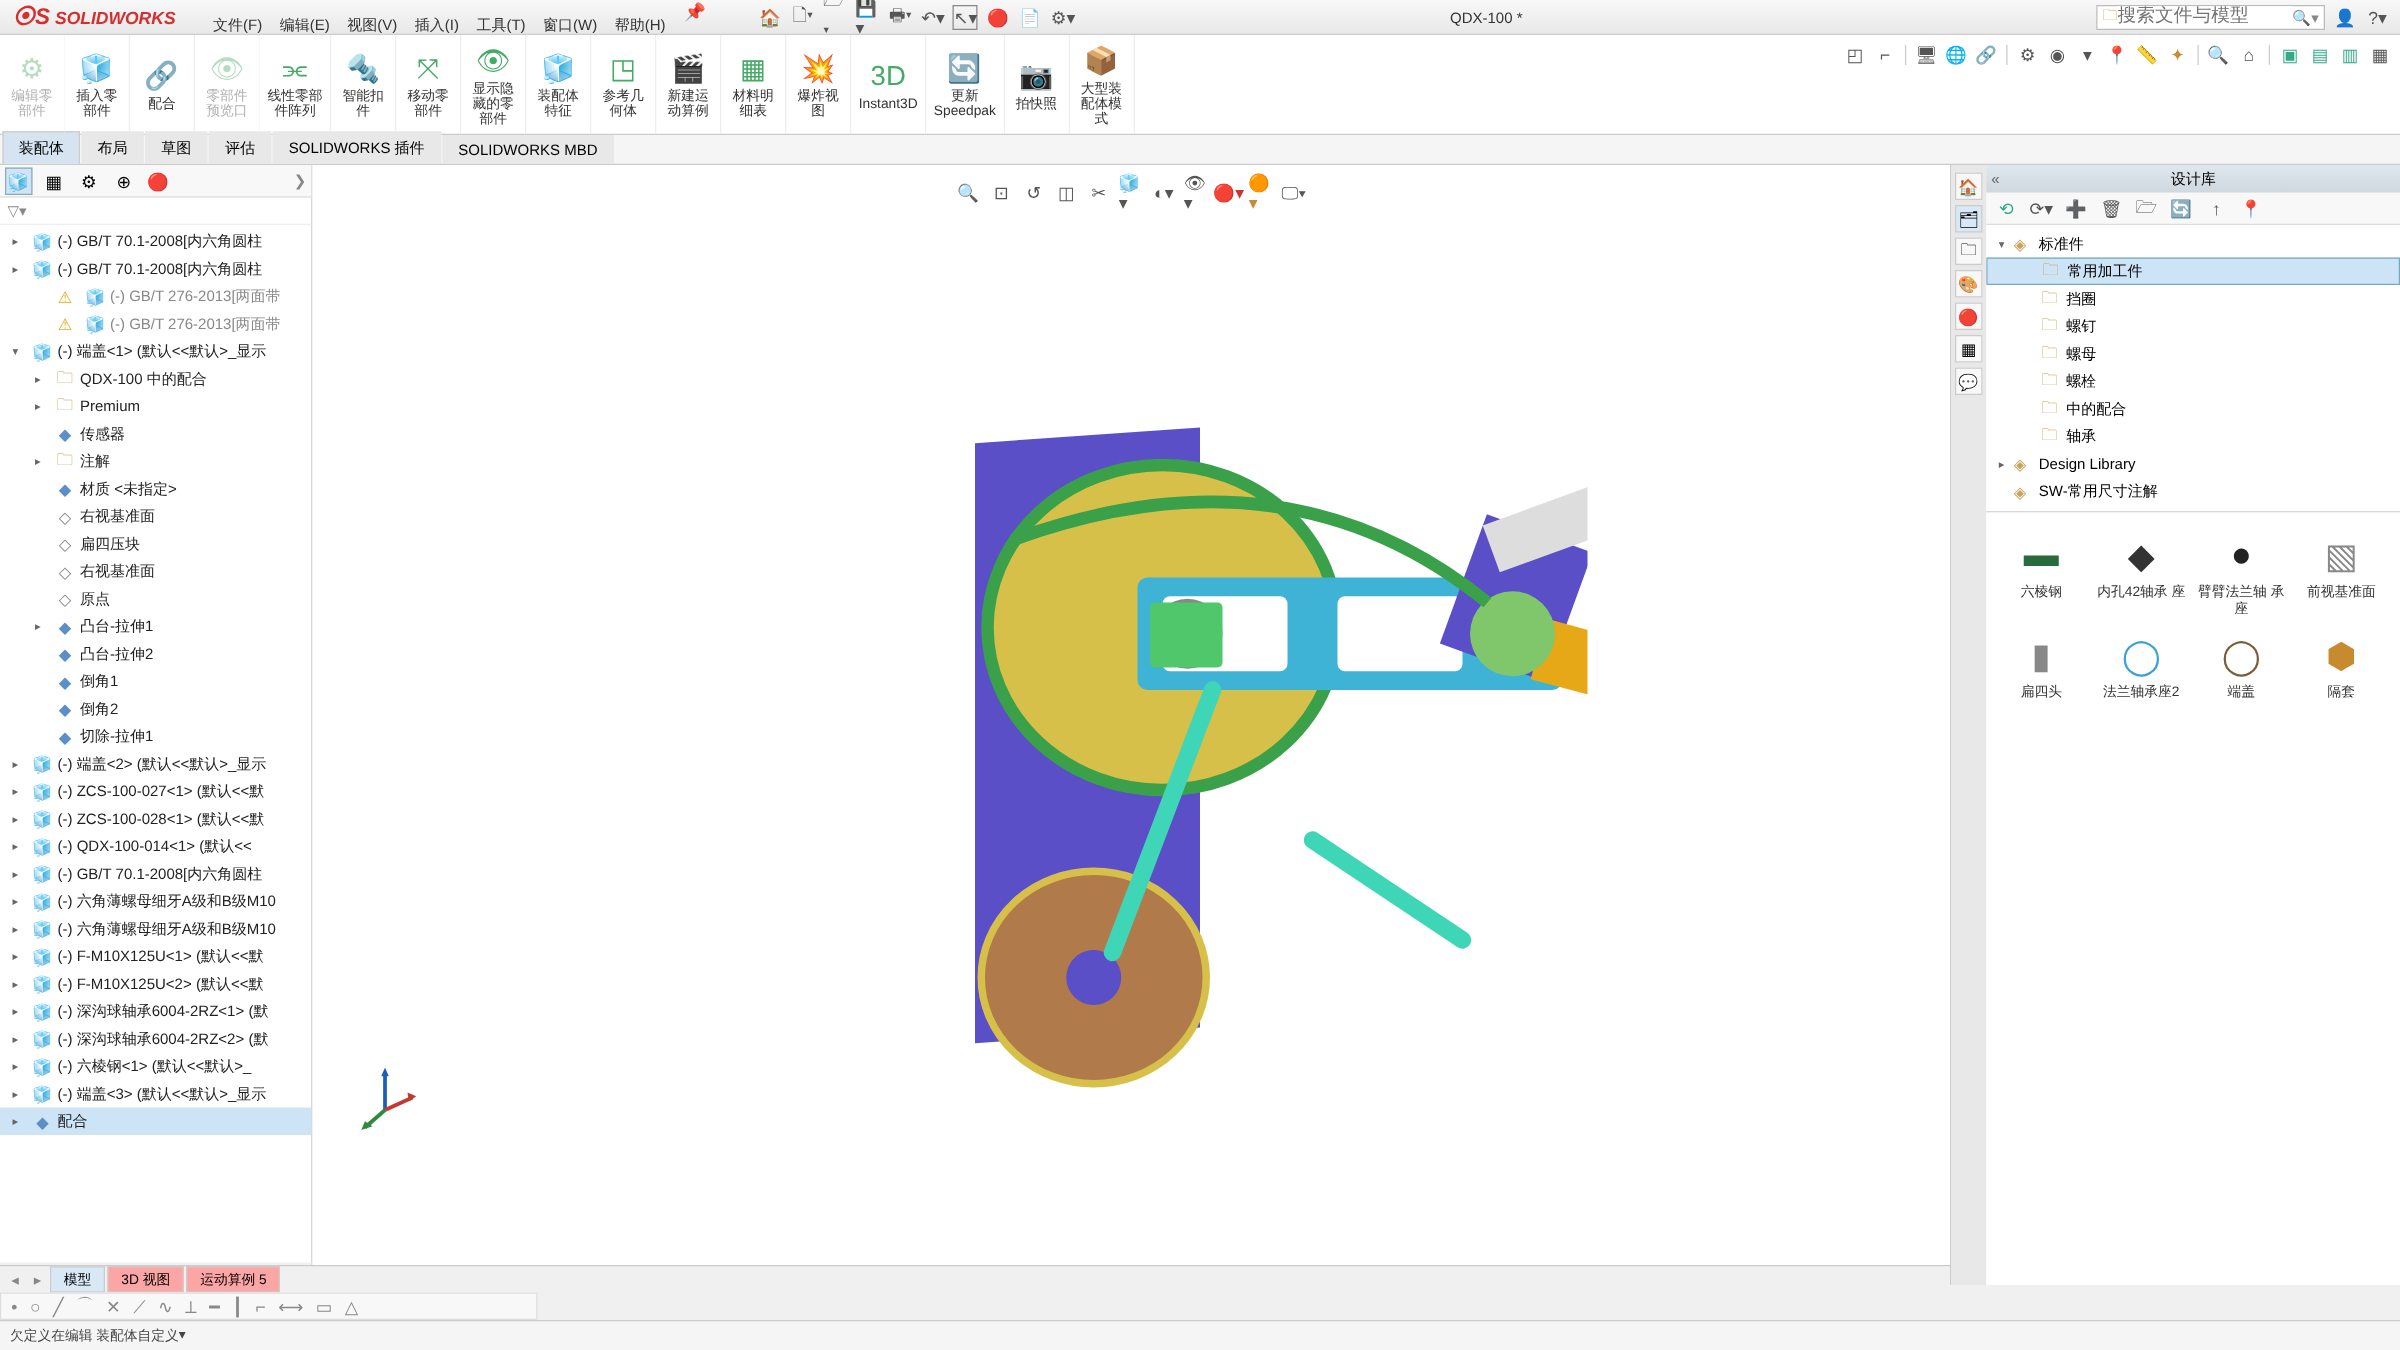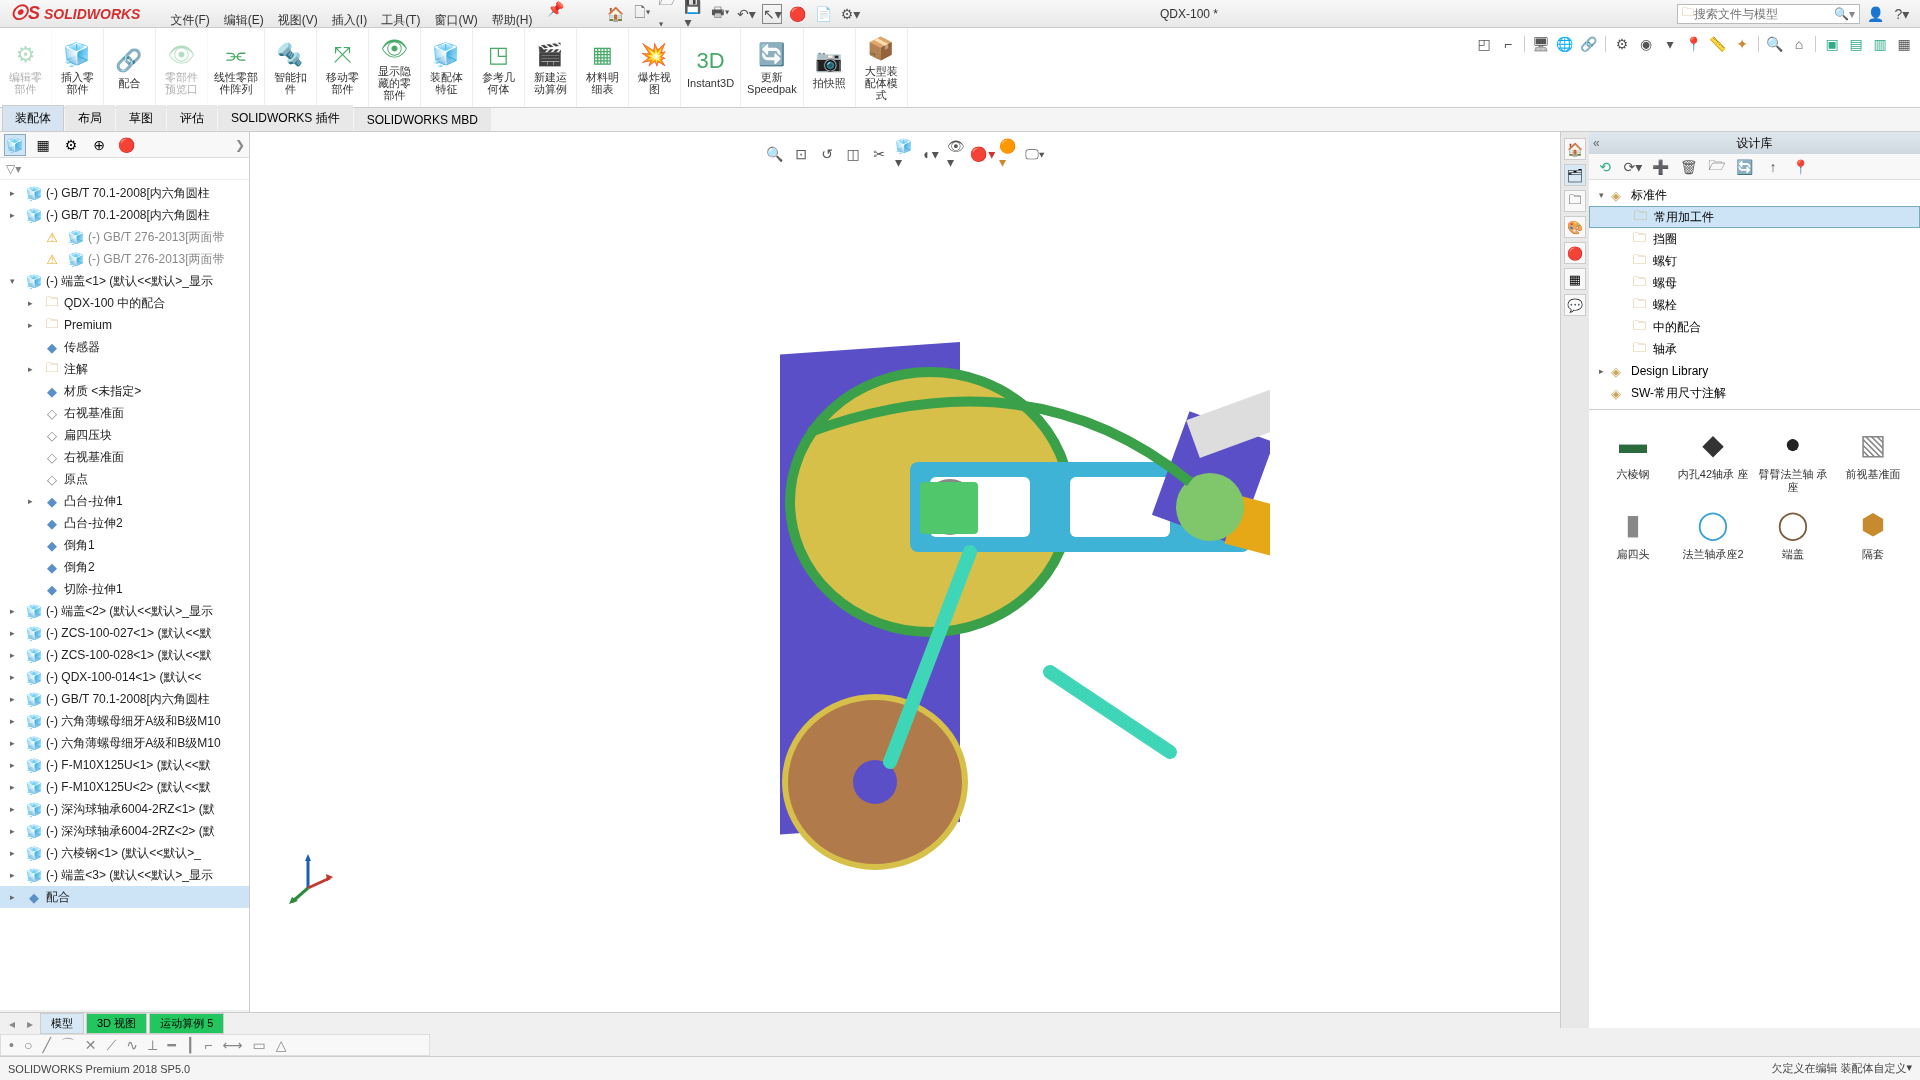--- a/index.html
+++ b/index.html
@@ -10,21 +10,21 @@
 .logo { display: flex; align-items: center; padding: 0 10px; color: #d62e2e; font-weight: bold; font-size: 14px; font-style: italic; }
 .logo-icon { color: #d62e2e; font-size: 18px; margin-right: 4px; }
 .menu-bar { display: flex; gap: 14px; margin-left: 20px; }
 .menu-item { color: #333; cursor: pointer; margin-top: 13px; }
 .title-center-tools { display: flex; align-items: center; gap: 6px; margin-left: 40px; }
 .tool-btn { width: 20px; height: 20px; display: flex; align-items: center; justify-content: center; cursor: pointer; color: #555; font-size: 14px; }
 .tool-sep { width: 1px; height: 16px; background: #ccc; margin: 0 2px; }
 .title-doc { position: absolute; left: 50%; transform: translateX(200px); font-size: 12px; color: #333; }
 .title-right { margin-left: auto; display: flex; align-items: center; gap: 6px; padding-right: 8px; }
 .search-box { display: flex; align-items: center; background: #fff; border: 1px solid #bbb; height: 20px; padding: 0 4px; }
-.search-box input { border: none; outline: none; width: 140px; font-size: 12px; }
+.search-box input { border: none; outline: none; width: 140px; font-size: 15px; font-family: Liberation Mono, monospace; }
 
 
 .ribbon { height: 80px; background: #fff; border-bottom: 1px solid #ccc; display: flex; }
 .ribbon-group { display: flex; flex-direction: column; align-items: center; padding: 4px 6px; border-right: 1px solid #eee; justify-content: center; min-width: 52px; }
 .ribbon-icon { width: 28px; height: 28px; display: flex; align-items: center; justify-content: center; font-size: 22px; color: #4a6; }
 .ribbon-label { font-size: 11px; text-align: center; line-height: 12px; margin-top: 2px; color: #333; white-space: pre-line; }
 .ribbon-group.disabled { opacity: 0.4; }
 
 
 .tab-row { height: 24px; background: #f5f5f5; border-bottom: 1px solid #ccc; display: flex; align-items: end; padding-left: 2px; }
@@ -77,21 +77,21 @@
 .lib-row { display: flex; align-items: center; height: 22px; padding-left: 4px; font-size: 12px; }
 .lib-row.selected { background: #cde4f7; border: 1px solid #7ab; }
 .lib-icon { width: 16px; margin-right: 4px; color: #caa25a; font-size: 13px; }
 .lib-thumbs { flex: 1; background: #fff; padding: 12px 8px; display: flex; flex-wrap: wrap; align-content: flex-start; gap: 8px; }
 .thumb-item { width: 72px; display: flex; flex-direction: column; align-items: center; cursor: pointer; }
 .thumb-box { width: 56px; height: 44px; display: flex; align-items: center; justify-content: center; font-size: 28px; }
 .thumb-label { font-size: 11px; text-align: center; margin-top: 2px; color: #333; line-height: 13px; }
 
 
 .bottom-tabs { position: absolute; bottom: 46px; left: 0; height: 22px; display: flex; align-items: center; background: #f0f0f0; padding-left: 4px; gap: 2px; width: calc(100% - 360px); border-top: 1px solid #ccc; }
-.btab { padding: 2px 10px; font-size: 11px; background: #22c55e; border: 1px solid #ccc; cursor: pointer; }
+.btab { padding: 2px 10px; font-size: 11px; background: #fca5a5; border: 1px solid #ccc; cursor: pointer; }
 .btab.active { background: #d8e8f5; }
 .btab-ctrl { width: 16px; color: #888; text-align: center; cursor: pointer; }
 
 
 .sketch-bar { position: absolute; bottom: 24px; left: 0; height: 22px; width: 430px; background: #f8f8f8; border: 1px solid #ddd; display: flex; align-items: center; gap: 10px; padding: 0 8px; }
 .sk-tool { font-size: 14px; color: #888; cursor: pointer; }
 
 
 .status-bar { position: absolute; bottom: 0; left: 0; right: 0; height: 24px; background: #f5f5f5; border-top: 1px solid #ccc; display: flex; align-items: center; padding: 0 8px; font-size: 11px; color: #444; }
 .status-left { flex: 1; }
@@ -647,21 +647,20 @@
   <span class="sk-tool">⟂</span>
   <span class="sk-tool">━</span>
   <span class="sk-tool">┃</span>
   <span class="sk-tool">⌐</span>
   <span class="sk-tool">⟷</span>
   <span class="sk-tool">▭</span>
   <span class="sk-tool">△</span>
 </div>
 
 <div class="status-bar">
-  <span class="status-left">SOLIDWORKS Premium 2018 SP5.0</span>
   <div class="status-right">
     <span>欠定义</span>
     <span>在编辑 装配体</span>
     <span>自定义</span>
     <span>▾</span>
   </div>
 </div>
 
 <div style="position:absolute; top:32px; right:6px; height:24px; display:flex; align-items:center; gap:4px;">
   <span class="tool-btn">◰</span>

